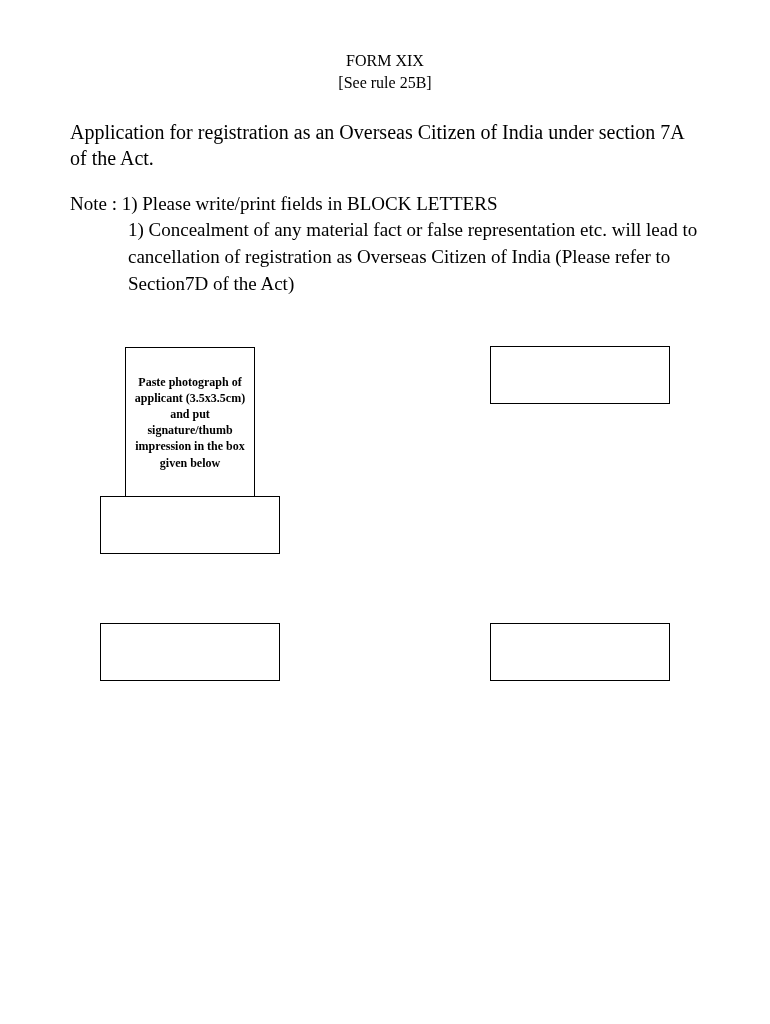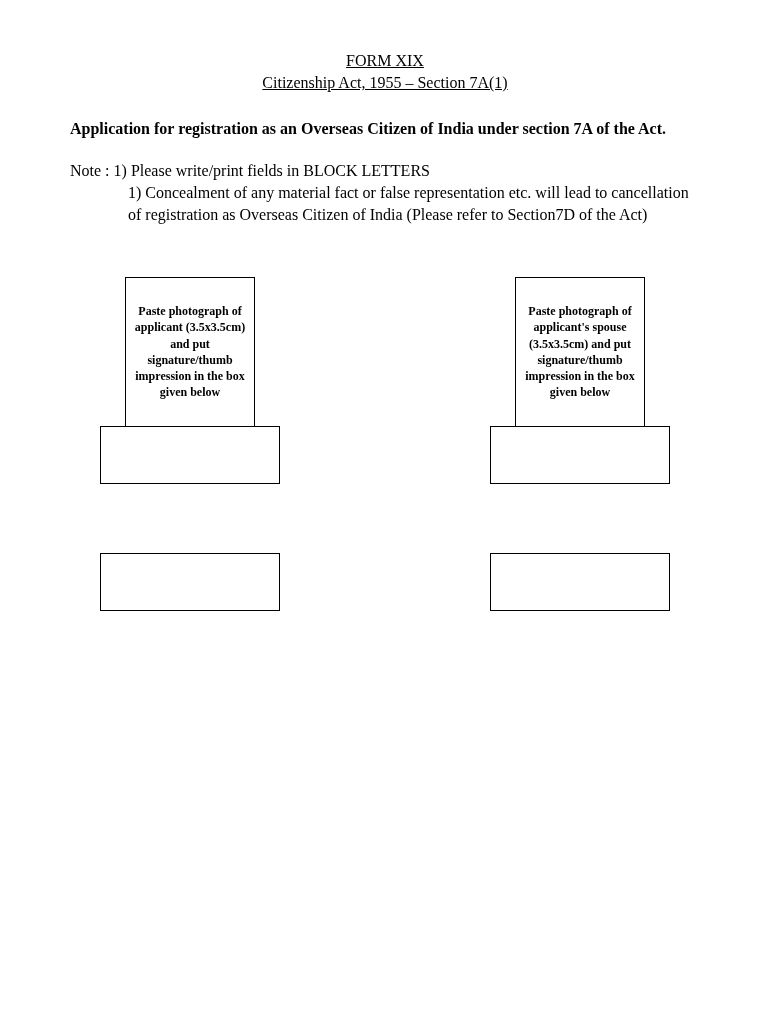--- a/index.html
+++ b/index.html
@@ -9,30 +9,29 @@
       background: #fff;
       font-family: "Times New Roman", Times, serif;
       color: #000;
       padding: 50px 70px 0 70px;
     }
     .header {
       text-align: center;
       font-size: 16px;
       line-height: 1.4;
       margin-bottom: 24px;
-      text-decoration: underline;
     }
     .title {
-      font-weight: bold;
-      font-size: 16px;
+      font-weight: normal;
+      font-size: 20px;
       margin-bottom: 20px;
       line-height: 1.3;
     }
     .note {
-      font-size: 16px;
+      font-size: 19px;
       line-height: 1.4;
       margin-bottom: 50px;
     }
     .note-body {
       padding-left: 58px;
     }
     .photo-row {
       display: flex;
       justify-content: space-between;
       padding: 0 30px;
@@ -61,37 +60,36 @@
       height: 58px;
       border: 1px solid #000;
       margin-top: -1px;
     }
   </style>
 </head>
 <body>
 
 <div class="header">
   <div>FORM XIX</div>
-  <div>Citizenship Act, 1955 – Section 7A(1)</div>
+  <div>[See rule 25B]</div>
 </div>
 
 <div class="title">Application for registration as an Overseas Citizen of India under section 7A of the Act.</div>
 
 <div class="note">
   <span>Note : </span><span>1) Please write/print fields in BLOCK LETTERS</span>
   <div class="note-body">1) Concealment of any material fact or false representation etc. will lead to cancellation of registration as Overseas Citizen of India (Please refer to Section7D of the Act)</div>
 </div>
 
 <div class="photo-row">
   <div class="photo-unit">
     <div class="photo-box">Paste photograph of applicant (3.5x3.5cm) and put signature/thumb impression in the box given below</div>
     <div class="sig-box"></div>
   </div>
   <div class="photo-unit">
-    <div class="photo-box">Paste photograph of applicant's spouse (3.5x3.5cm) and put signature/thumb impression in the box given below</div>
     <div class="sig-box"></div>
   </div>
 </div>
 
 <div class="photo-row">
   <div class="photo-unit">
     <div class="sig-box"></div>
   </div>
   <div class="photo-unit">
     <div class="sig-box"></div>

